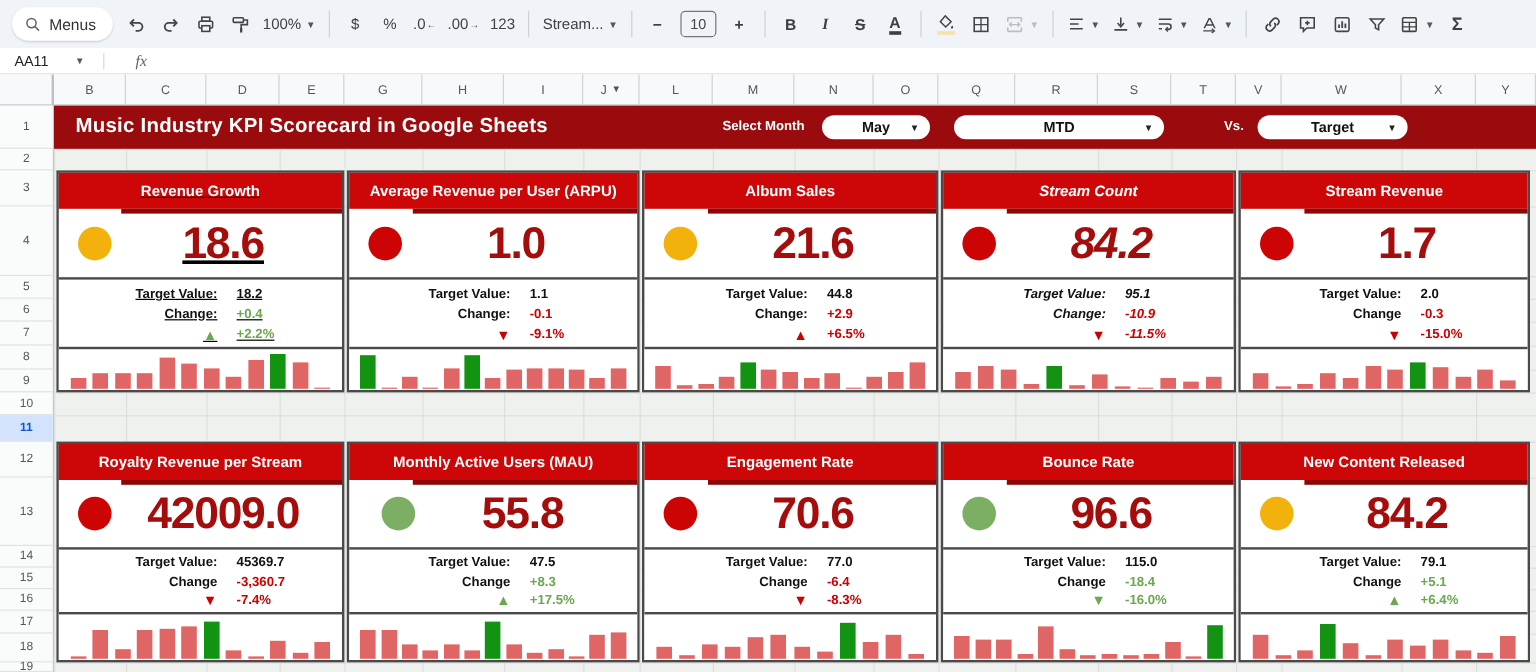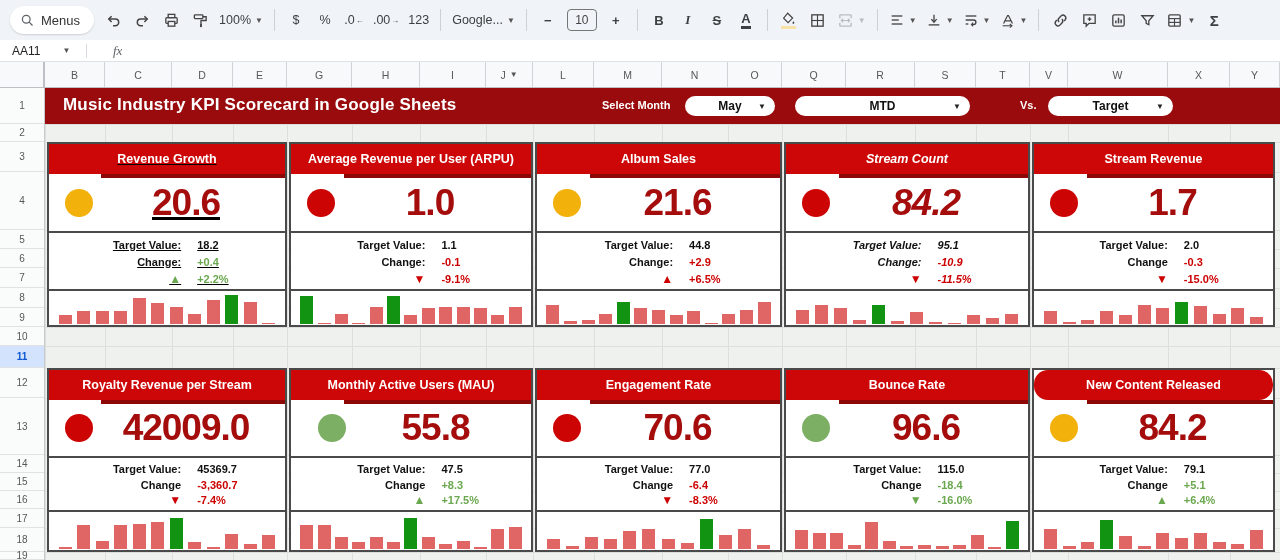--- a/index.html
+++ b/index.html
@@ -127,21 +127,21 @@
         <span class="tb-txt">.0</span>
         <span class="tinyarrow">←</span>
       </span>
     <span class="tb-btn">
         <span class="tb-txt">.00</span>
         <span class="tinyarrow">→</span>
       </span>
     <span class="tb-btn tb-txt">123</span>
     <span class="tb-div"></span>
     <span class="tb-btn">
-        <span class="tb-txt">Google...</span>
+        <span class="tb-txt">Stream...</span>
         <span class="caret">▼</span>
       </span>
     <span class="tb-div"></span>
     <span class="tb-btn">−</span>
     <span id="font-size-box">10</span>
     <span class="tb-btn">+</span>
     <span class="tb-div"></span>
     <span class="tb-btn">B</span>
     <span class="tb-btn" style="font-style:italic;font-family:'Liberation Serif',serif">I</span>
     <span class="tb-btn strike">S</span>
@@ -399,21 +399,21 @@
     </span>
   </div>
 
 <div class="card abs" style="left: 47px; top: 142px; width: 240px; height: 185px; text-decoration: underline;">
       <div class="card-header" style="height: 30px; background: rgb(205, 7, 7);">
         <span>Revenue Growth</span>
       </div>
       <div class="card-strip" style="background: rgb(142, 7, 7);"></div>
       <div class="card-big" style="height: 57px;">
         <span class="circle" style="background: rgb(242, 177, 11);"></span>
-        <span class="bigval" style="color: rgb(165, 13, 13);">20.6</span>
+        <span class="bigval" style="color: rgb(165, 13, 13);">18.6</span>
       </div>
       <div class="card-stats" style="height: 58px;">
         <div class="srow">
           <span class="slabel">Target Value:</span>
           <span class="sval">18.2</span>
         </div>
         <div class="srow">
           <span class="slabel">Change:</span>
           <span class="sval chg" style="color: rgb(106, 168, 79);">+0.4</span>
         </div>
@@ -739,21 +739,21 @@
         <div class="bar" style="height: 8%; background: rgb(224, 102, 102);"></div>
         <div class="bar" style="height: 12%; background: rgb(224, 102, 102);"></div>
         <div class="bar" style="height: 8%; background: rgb(224, 102, 102);"></div>
         <div class="bar" style="height: 12%; background: rgb(224, 102, 102);"></div>
         <div class="bar" style="height: 42%; background: rgb(224, 102, 102);"></div>
         <div class="bar" style="height: 6%; background: rgb(224, 102, 102);"></div>
         <div class="bar" style="height: 82%; background: rgb(18, 148, 18);"></div>
       </div>
     </div>
     <div class="card abs" style="left: 1032px; top: 368px; width: 243px; height: 184px;">
-      <div class="card-header" style="height: 30px; background: rgb(205, 7, 7); border-radius: 14px;">
+      <div class="card-header" style="height: 30px; background: rgb(205, 7, 7);">
         <span>New Content Released</span>
       </div>
       <div class="card-strip" style="background: rgb(142, 7, 7);"></div>
       <div class="card-big" style="height: 56px;">
         <span class="circle" style="background: rgb(242, 177, 11);"></span>
         <span class="bigval" style="color: rgb(165, 13, 13);">84.2</span>
       </div>
       <div class="card-stats" style="height: 54px;">
         <div class="srow">
           <span class="slabel">Target Value:</span>

